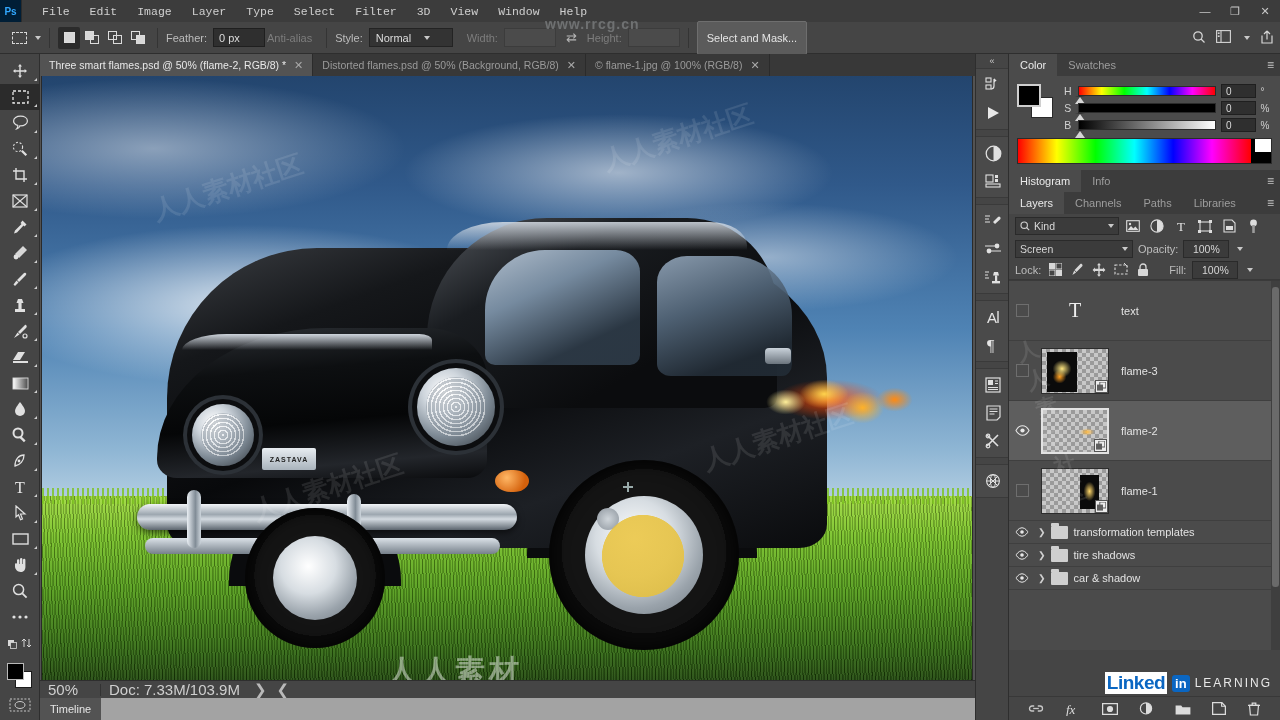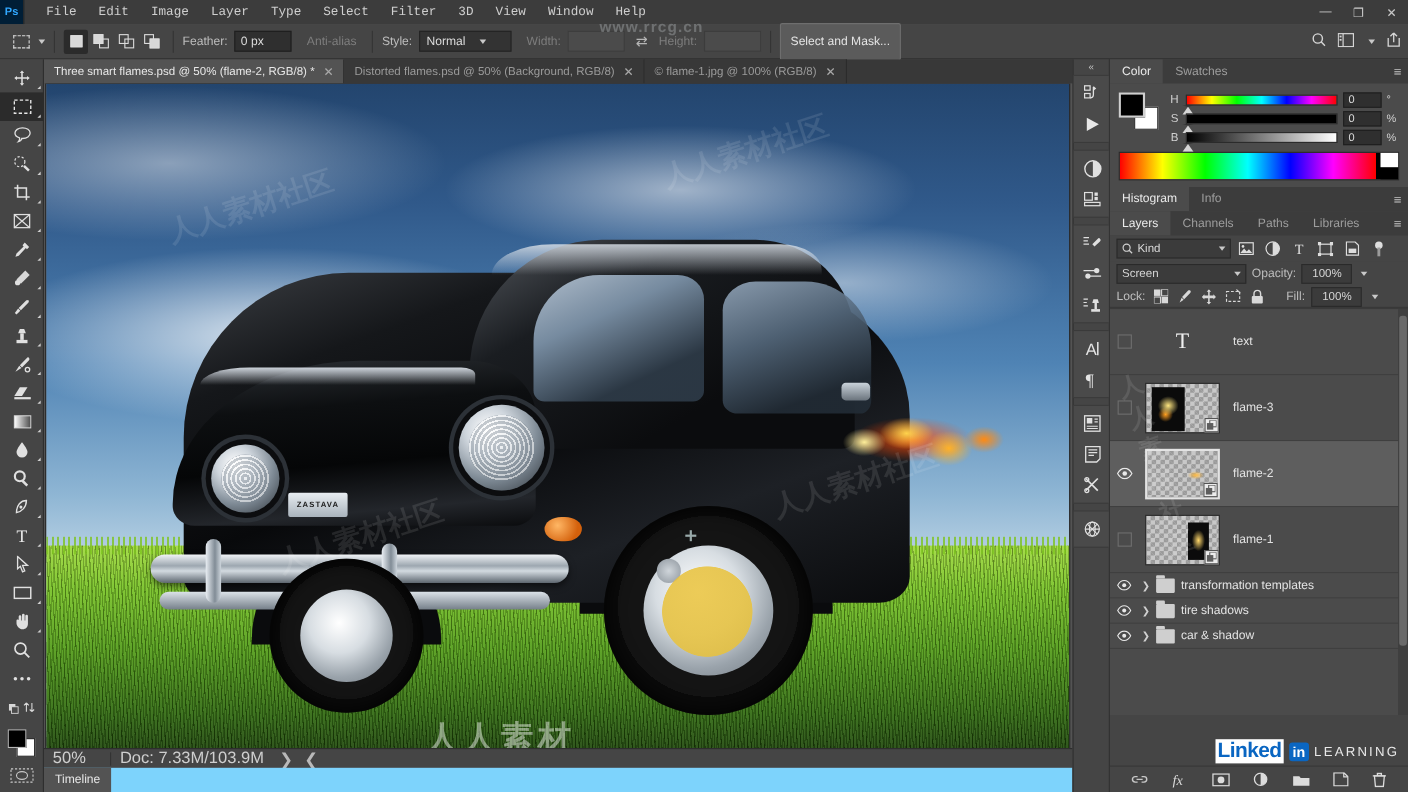--- a/index.html
+++ b/index.html
@@ -192,21 +192,21 @@
   .wm-top { position:absolute; left:545px; top:16px; font-size:14px; font-weight:bold;
      color:rgba(210,215,220,.30); letter-spacing:1px; }
 
   
   .statusbar { position:absolute; left:40px; top:680px; width:935px; height:18px;
      background:#454545; border-top:1px solid #2e2e2e; display:flex; align-items:center;
      font-size:15px; color:#cfcfcf; }
   .st-zoom { width:52px; padding-left:8px; }
   .st-div { width:1px;height:12px;background:#333; margin:0 8px;}
   .timelinebar { position:absolute; left:40px; top:698px; width:935px; height:22px;
-     background:#7dd3fc; display:flex; align-items:center; }
+     background:#a3a3a3; display:flex; align-items:center; }
   .tl-tab { height:22px; background:#535353; color:#e6e6e6; display:flex;align-items:center;
      padding:0 10px; font-size:11px;}
 
   
   .rail { position:absolute; left:975px; top:54px; width:34px; height:666px;
      background:#454545; border-left:1px solid #2e2e2e; border-right:1px solid #2e2e2e;}
   .rail .collapse { height:14px; display:flex;align-items:center;justify-content:center;
      color:#c9c9c9; font-size:9px; }
   .railgrp { border-top:1px solid #3a3a3a; border-bottom:1px solid #3a3a3a;
      background:#4a4a4a; margin-bottom:6px; padding:2px 0;}
@@ -365,21 +365,21 @@
       <div class="selmode">
           <div class="dual fx">
             <i class="a"></i>
             <i class="b"></i>
           </div>
         </div>
     </div>
     <div class="sep"></div>
     <span class="lbl">Feather:</span>
     <div class="field" style="width:52px">0 px</div>
-    <span class="lbl dim" style="margin-left:14px">Anti-alias</span>
+    <span class="lbl dim" style="margin-left:2px">Anti-alias</span>
     <div class="sep"></div>
     <span class="lbl">Style:</span>
     <div class="dd" style="width:84px">
       <span>Normal</span>
       <span class="caret"></span>
     </div>
     <span class="lbl dim" style="margin-left:14px">Width:</span>
     <div class="field dimbox" style="width:52px"></div>
     <span style="color:#b5b5b5; margin:0 10px; font-size:13px;">⇄</span>
     <span class="lbl dim">Height:</span>

